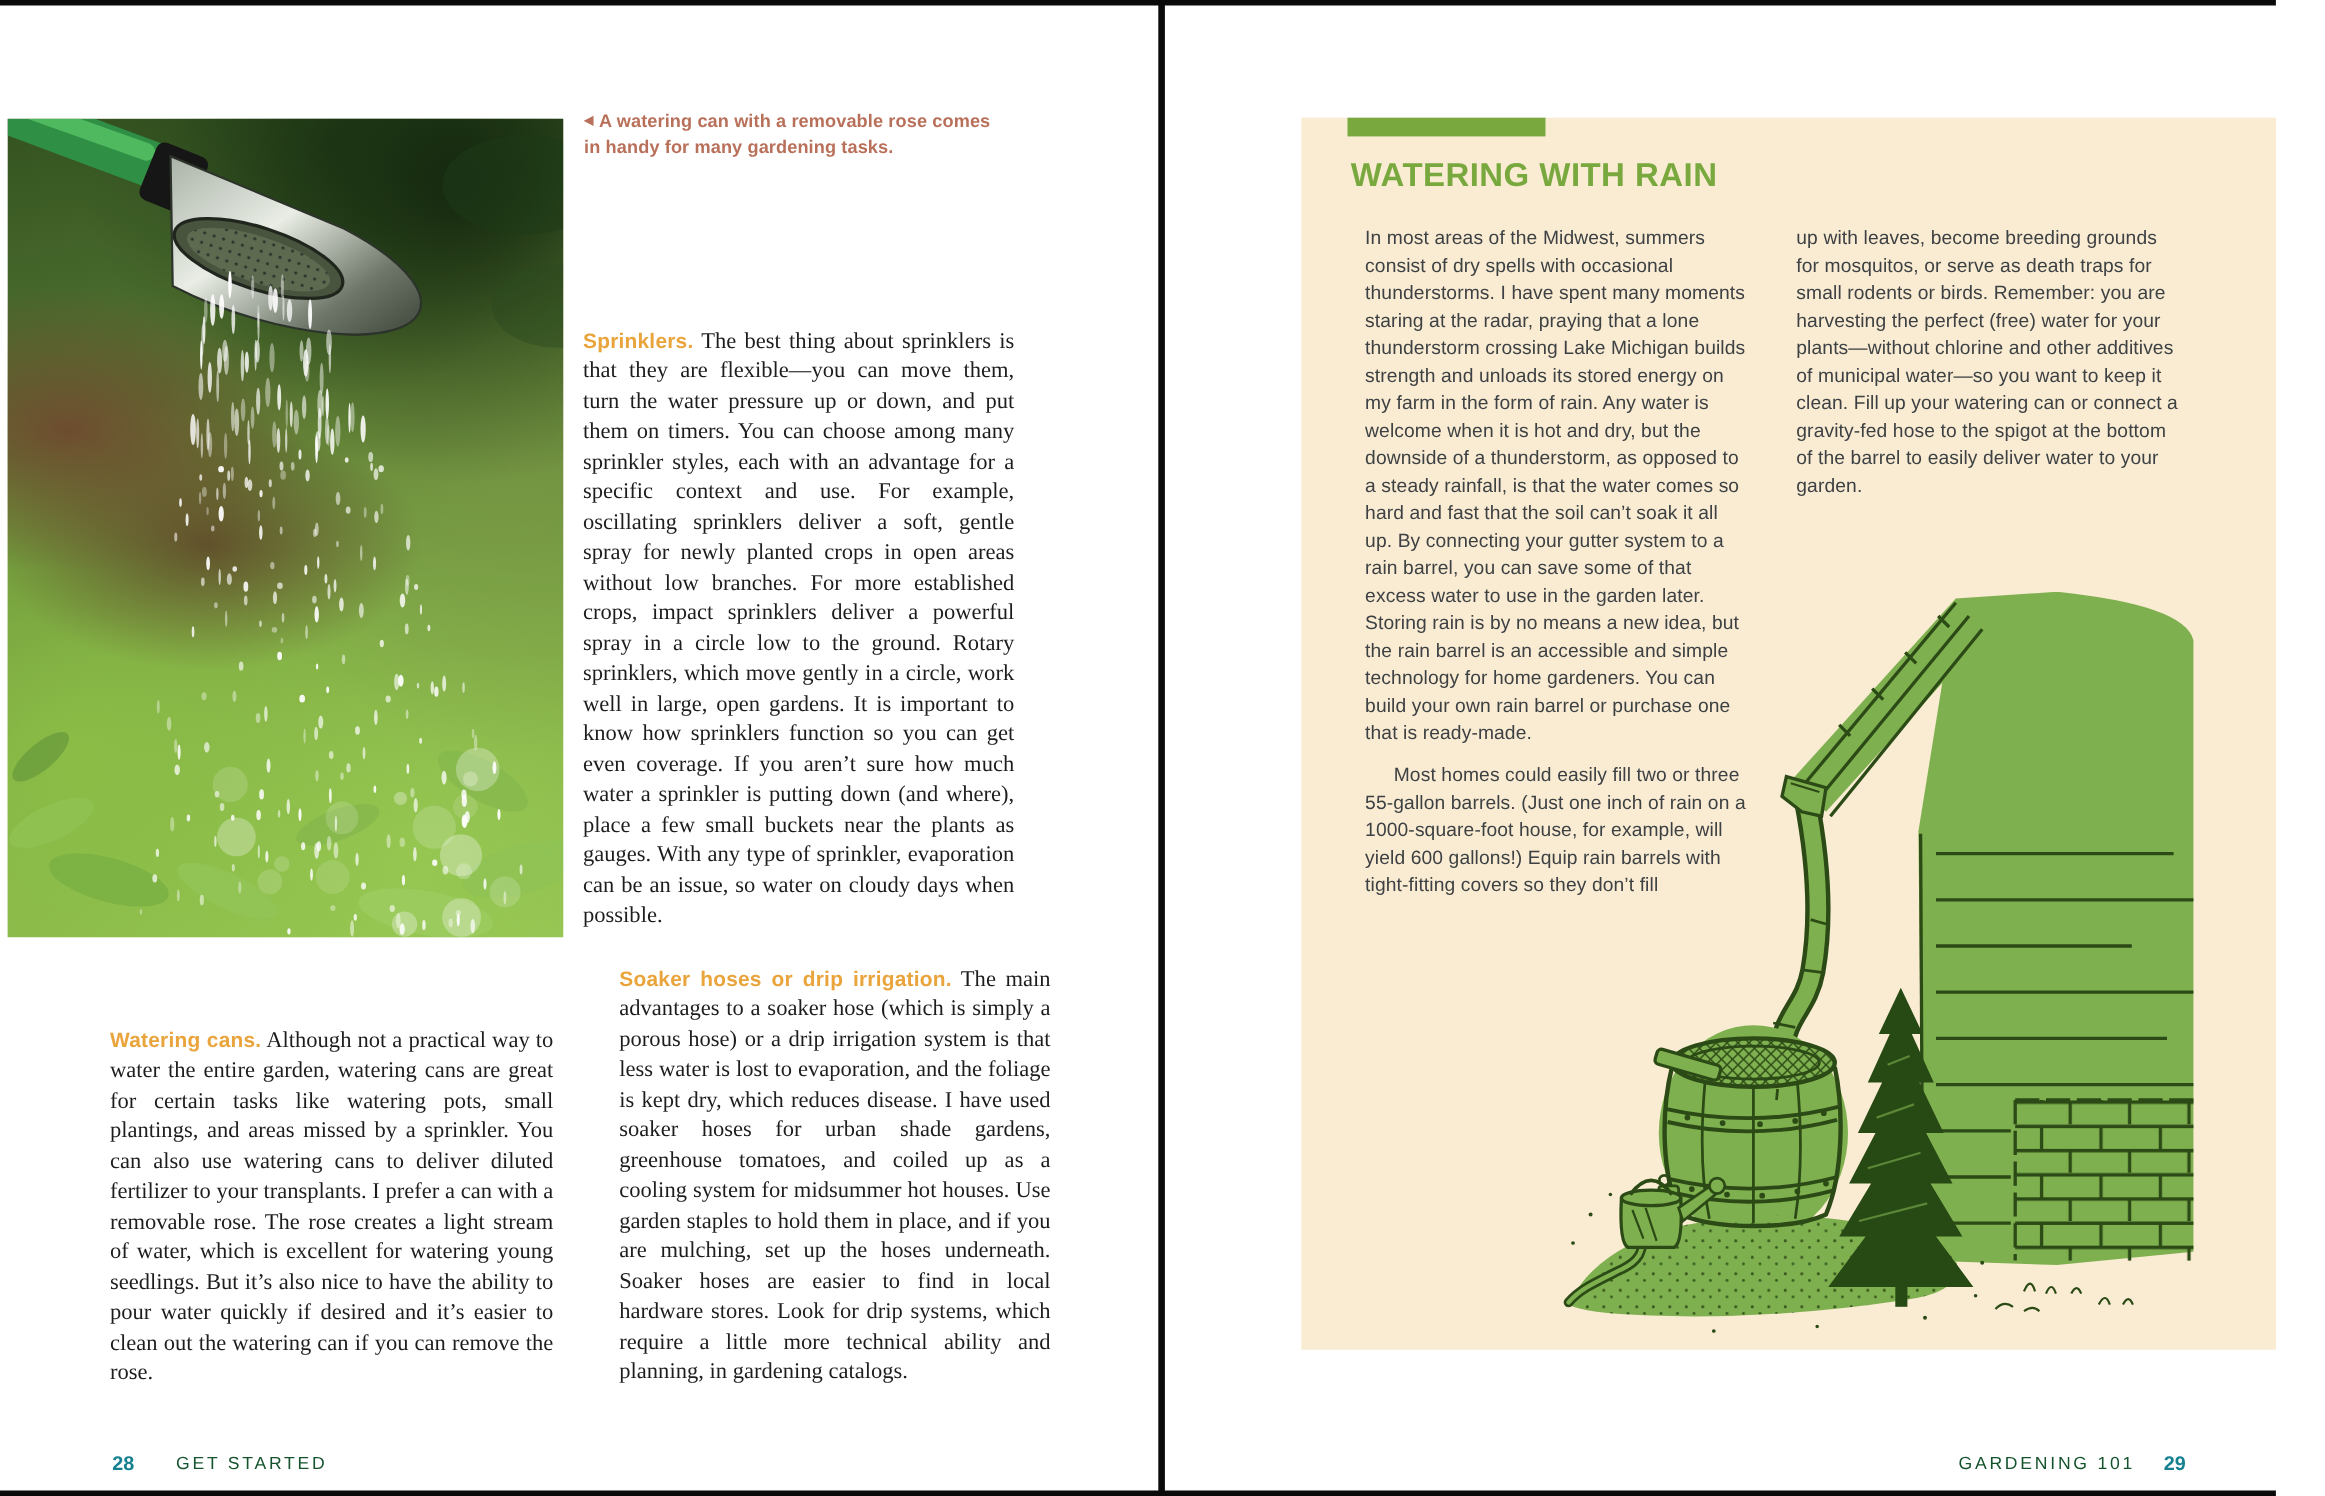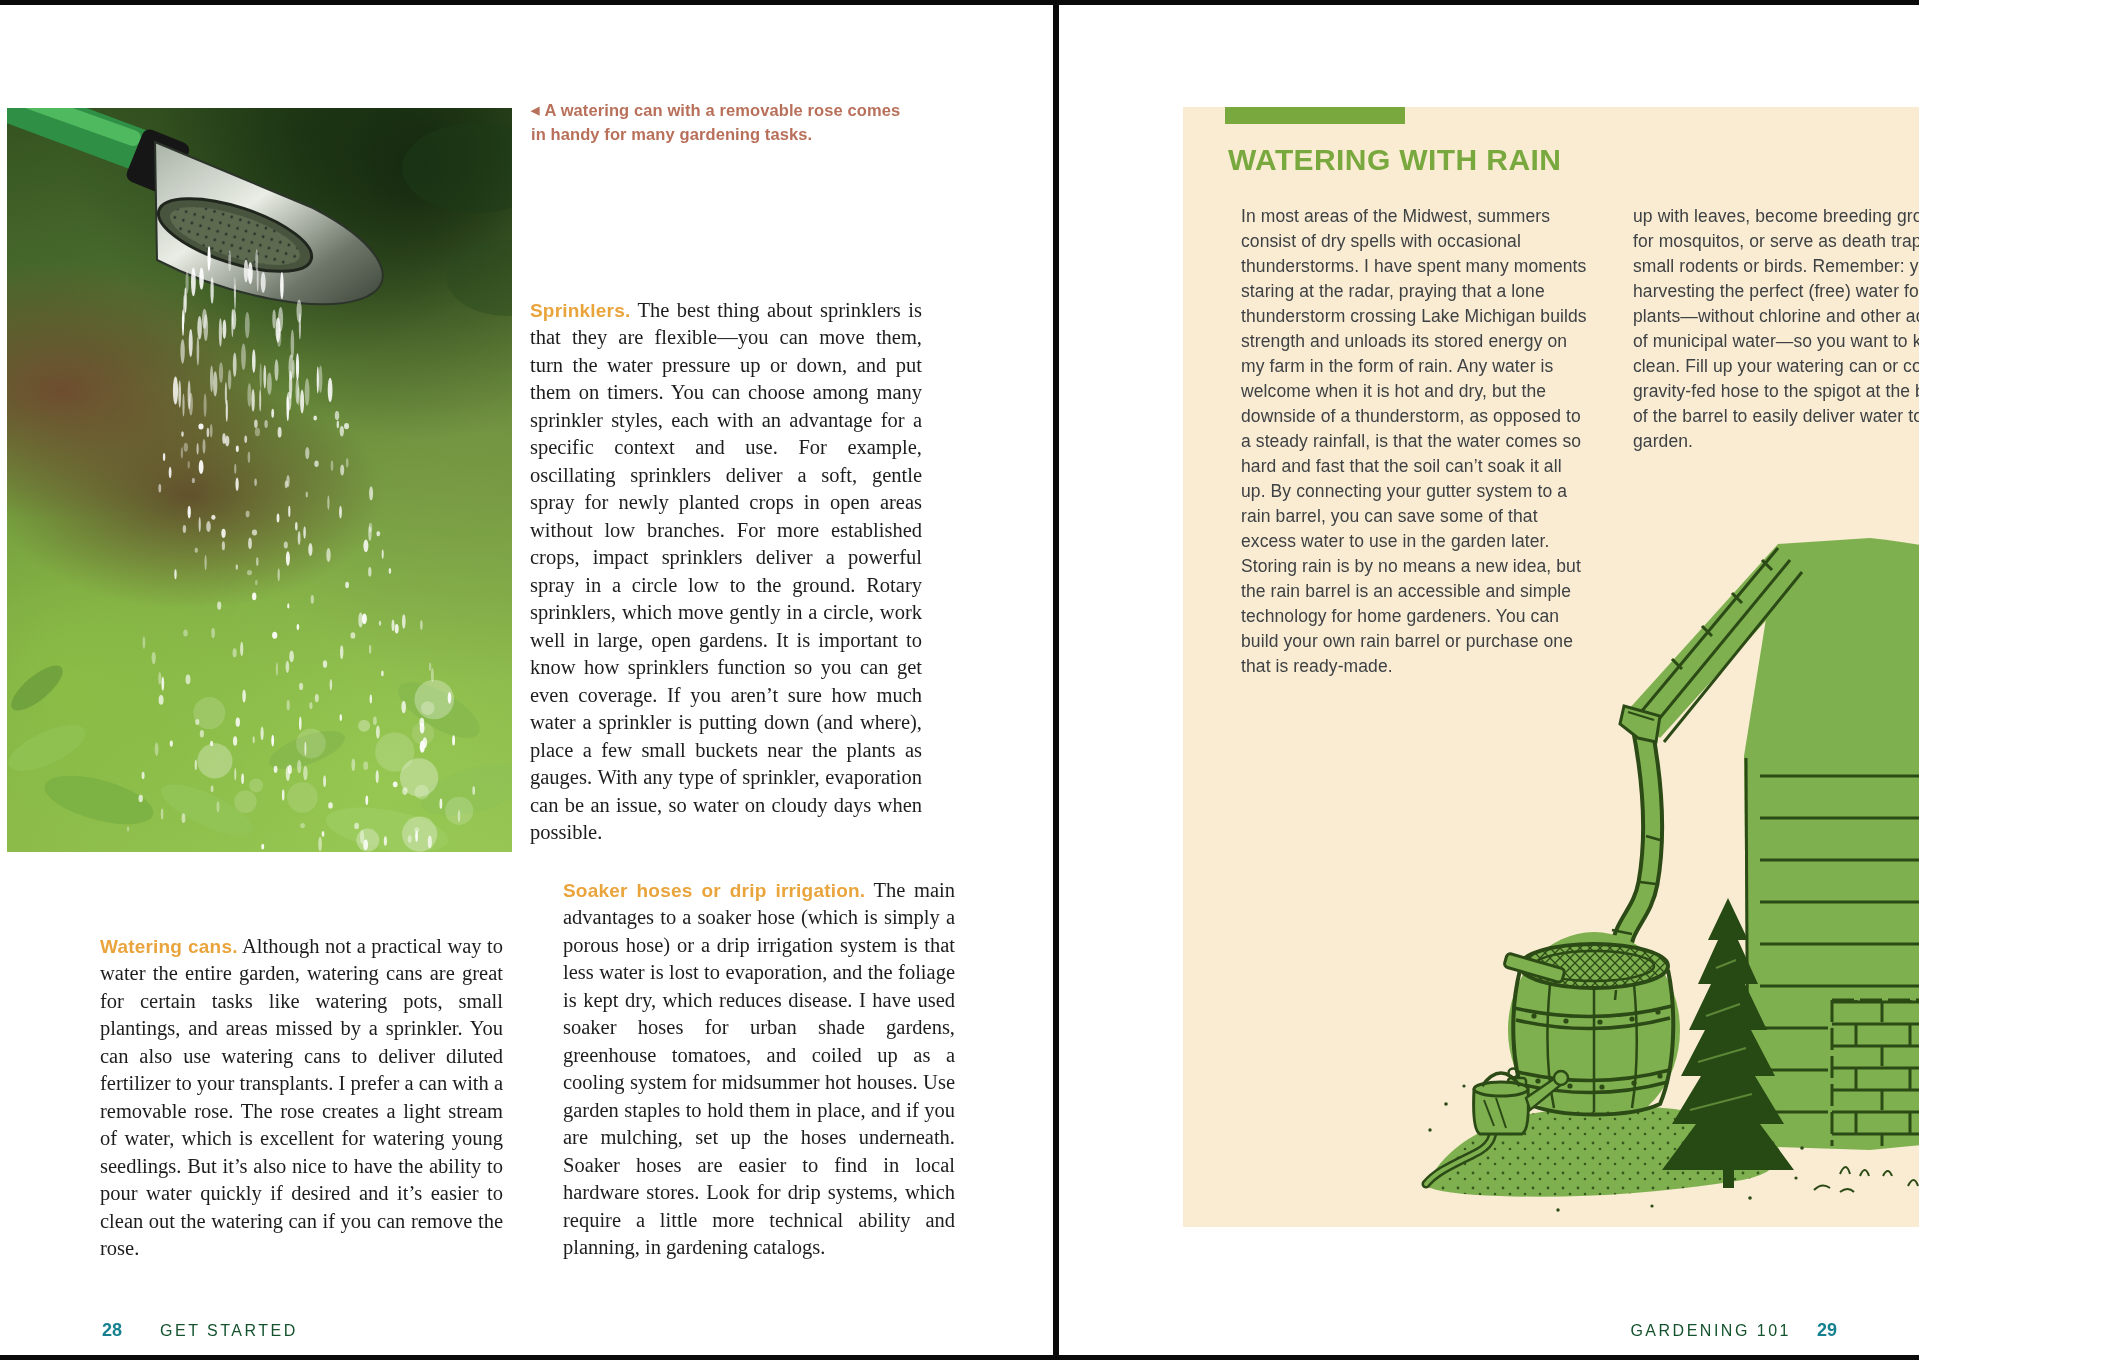--- a/index.html
+++ b/index.html
@@ -1,16 +1,16 @@
 <!DOCTYPE html>
 <html><head>
 <meta charset="utf-8">
 <style>
   html,body{margin:0;padding:0;background:#ffffff;}
-  .spread{position:relative;width:1919px;height:1360px;background:#ffffff;overflow:hidden;
+  .spread{position:relative;width:2069px;height:1360px;background:#ffffff;overflow:hidden;
           font-family:"Liberation Sans",sans-serif;}
   .trim{position:absolute;left:0;width:100%;height:5px;background:#0a0a0a;}
   .trim.top{top:0;} .trim.bottom{bottom:0;}
   .gutter-line{position:absolute;top:0;left:1053px;width:6px;height:100%;background:#0a0a0a;}
 
   
   .photo{position:absolute;left:7px;top:108px;width:505px;height:744px;overflow:hidden;
     background:
       radial-gradient(circle at 82% 8%, rgba(14,32,11,.85) 0%, rgba(14,32,11,0) 34%),
       radial-gradient(circle at 58% 3%, rgba(35,62,24,.75) 0%, rgba(35,62,24,0) 30%),
@@ -390,20 +390,21 @@
     </div>
   </div>
 
   <div>
     <div class="rain-box">
       <div class="box-tab"></div>
       <h2 class="box-title" style="margin:0">WATERING WITH RAIN</h2>
 
       <div class="box-col" id="box-col1">
         <p>In most areas of the Midwest, summers consist of dry spells with occasional thunderstorms. I have spent many moments staring at the radar, praying that a lone thunderstorm crossing Lake Michigan builds strength and unloads its stored energy on my farm in the form of rain. Any water is welcome when it is hot and dry, but the downside of a thunderstorm, as opposed to a steady rainfall, is that the water comes so hard and fast that the soil can’t soak it all up. By connecting your gutter system to a rain barrel, you can save some of that excess water to use in the garden later. Storing rain is by no means a new idea, but the rain barrel is an accessible and simple technology for home gardeners. You can build your own rain barrel or purchase one that is ready-made.</p>
+        <p class="p2">Most homes could easily fill two or three 55-gallon barrels. (Just one inch of rain on a 1000-square-foot house, for example, will yield 600 gallons!) Equip rain barrels with tight-fitting covers so they don’t fill</p>
       </div>
 
       <div class="box-col" id="box-col2">
         <p>up with leaves, become breeding grounds for mosquitos, or serve as death traps for small rodents or birds. Remember: you are harvesting the perfect (free) water for your plants—without chlorine and other additives of municipal water—so you want to keep it clean. Fill up your watering can or connect a gravity-fed hose to the spigot at the bottom of the barrel to easily deliver water to your garden.</p>
       </div>
 
 
       <svg class="illo" width="600" height="680" viewBox="0 0 600 680">
         <defs>
           <pattern id="dots" width="15" height="15" patternUnits="userSpaceOnUse">

